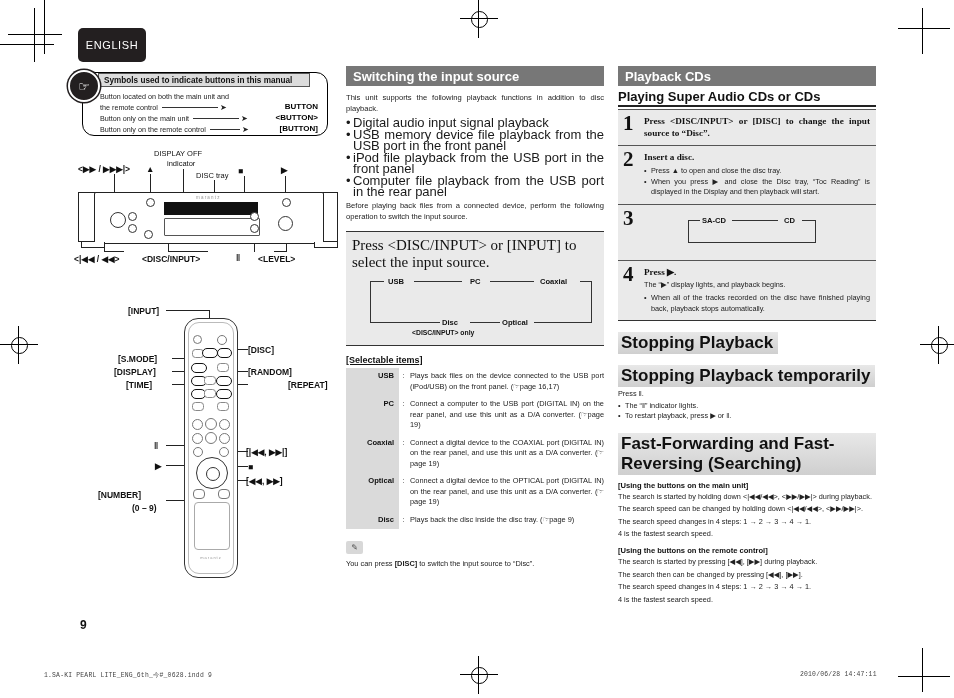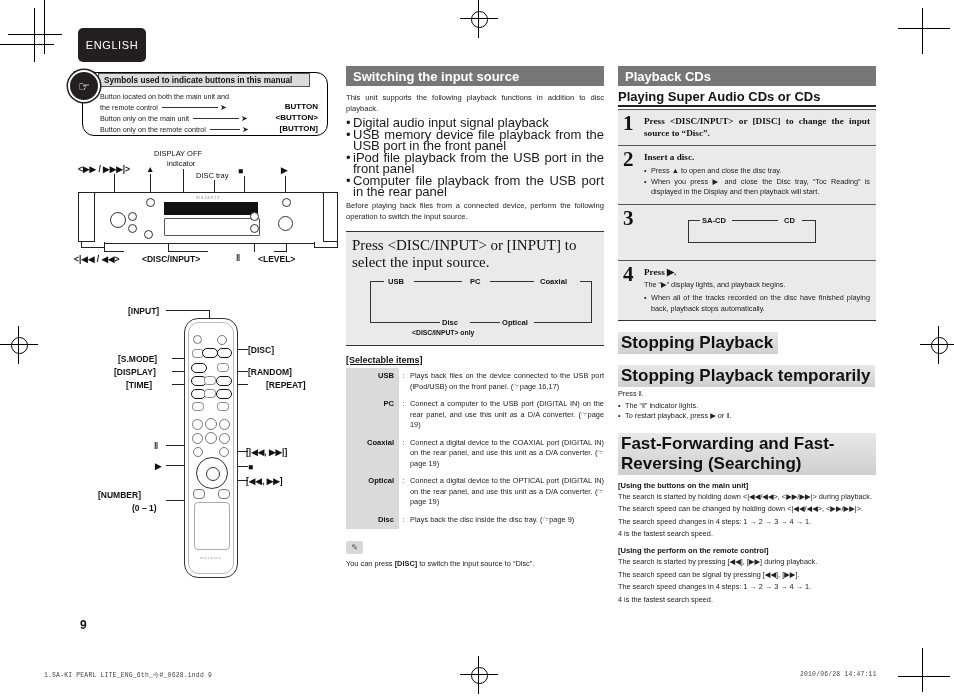--- a/index.html
+++ b/index.html
@@ -270,28 +270,28 @@
     <div class="btn-dot" style="left:204px;top:48px;"></div>
   </div>
 
   <div>
     <div class="lbl b" style="left:128px;top:306px;">[INPUT]</div>
     <div class="lbl b" style="left:118px;top:354px;">[S.MODE]</div>
     <div class="lbl b" style="left:114px;top:367px;">[DISPLAY]</div>
     <div class="lbl b" style="left:126px;top:380px;">[TIME]</div>
     <div class="lbl b" style="left:248px;top:345px;">[DISC]</div>
     <div class="lbl b" style="left:248px;top:367px;">[RANDOM]</div>
-    <div class="lbl b" style="left:234px;top:380px;padding-left:32px;">[REPEAT]</div>
+    <div class="lbl b" style="left:256px;top:380px;padding-left:32px;">[REPEAT]</div>
     <div class="lbl b" style="left:154px;top:441px;">‖</div>
     <div class="lbl b" style="left:155px;top:461px;">▶</div>
     <div class="lbl b" style="left:248px;top:462px;">■</div>
     <div class="lbl b" style="left:246px;top:447px;">[|◀◀, ▶▶|]</div>
     <div class="lbl b" style="left:246px;top:476px;">[◀◀, ▶▶]</div>
     <div class="lbl b" style="left:98px;top:490px;">[NUMBER]</div>
-    <div class="lbl b" style="left:132px;top:503px;">(0 – 1)</div>
+    <div class="lbl b" style="left:132px;top:503px;">(0 – 9)</div>
 
     <div class="leader" style="left:166px;top:310px;width:44px;height:1px;"></div>
     <div class="leader" style="left:209px;top:310px;width:1px;height:22px;"></div>
     <div class="leader" style="left:172px;top:358px;width:20px;height:1px;"></div>
     <div class="leader" style="left:172px;top:371px;width:20px;height:1px;"></div>
     <div class="leader" style="left:172px;top:384px;width:20px;height:1px;"></div>
     <div class="leader" style="left:226px;top:349px;width:22px;height:1px;"></div>
     <div class="leader" style="left:226px;top:371px;width:22px;height:1px;"></div>
     <div class="leader" style="left:226px;top:384px;width:22px;height:1px;"></div>
     <div class="leader" style="left:166px;top:445px;width:36px;height:1px;"></div>
@@ -463,23 +463,23 @@
     </ul>
 
     <div class="h2-gray">
       <span class="gray-head">Fast-Forwarding and Fast-Reversing (Searching)</span>
     </div>
     <div class="sub-label">[Using the buttons on the main unit]</div>
     <div class="small-txt just">The search is started by holding down &lt;|◀◀/◀◀&gt;, &lt;▶▶/▶▶|&gt; during playback.</div>
     <div class="small-txt just">The search speed can be changed by holding down &lt;|◀◀/◀◀&gt;, &lt;▶▶/▶▶|&gt;.</div>
     <div class="small-txt">The search speed changes in 4 steps: 1 → 2 → 3 → 4 → 1.</div>
     <div class="small-txt">4 is the fastest search speed.</div>
-    <div class="sub-label">[Using the perform on the remote control]</div>
+    <div class="sub-label">[Using the buttons on the remote control]</div>
     <div class="small-txt">The search is started by pressing [◀◀], [▶▶] during playback.</div>
-    <div class="small-txt">The search speed can be signal by pressing [◀◀], [▶▶].</div>
+    <div class="small-txt">The search then can be changed by pressing [◀◀], [▶▶].</div>
     <div class="small-txt">The search speed changes in 4 steps: 1 → 2 → 3 → 4 → 1.</div>
     <div class="small-txt">4 is the fastest search speed.</div>
   </div>
 
   <div class="pageno">9</div>
   <div class="foot-left">1.SA-KI PEARL LITE_ENG_6th_今#_0628.indd   9</div>
   <div class="foot-right">2010/06/28   14:47:11</div>
 
 </div>
 

